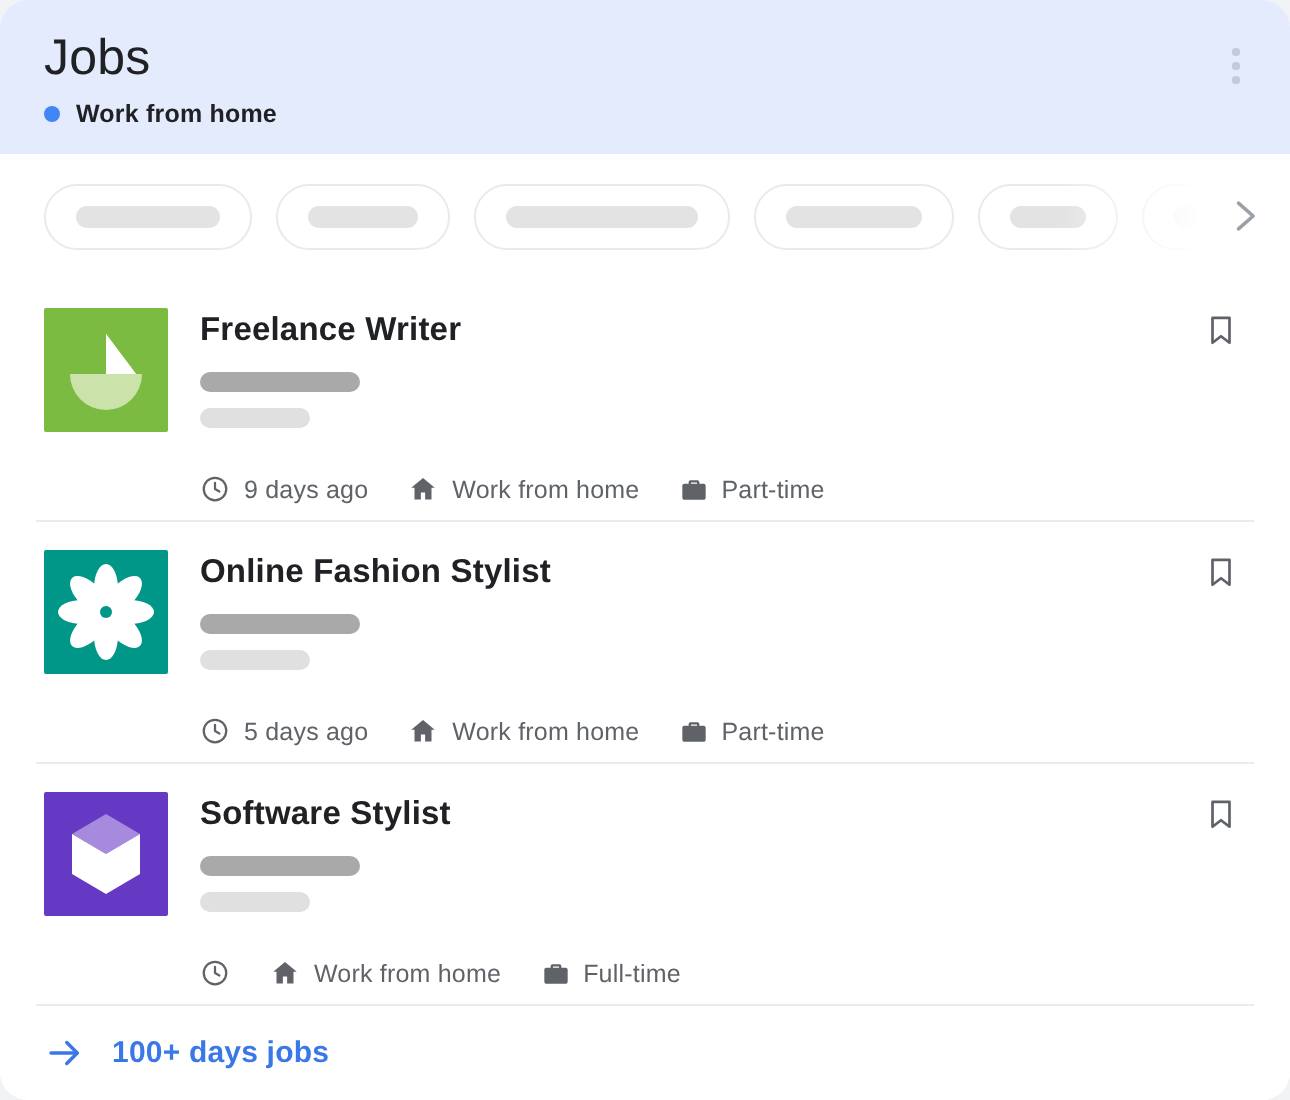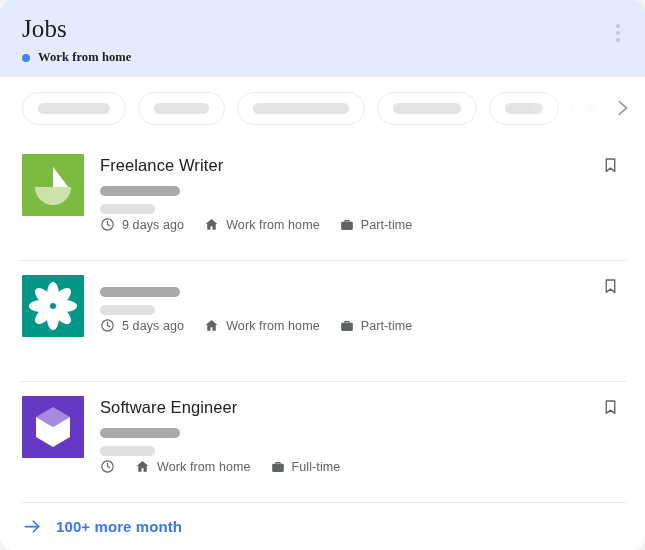--- a/index.html
+++ b/index.html
@@ -21,21 +21,20 @@
     border-radius: 14px;
     overflow: hidden;
   }
 
   
   .header {
     position: relative;
     height: 77px;
     background: #e3ebfd;
     padding: 14px 22px 0 22px;
-    font-family: Liberation Serif, serif;
   }
   .header-title {
     font-size: 25px;
     font-weight: 400;
     color: #202124;
     letter-spacing: .1px;
     line-height: 30px;
   }
   .header-sub {
     display: flex;
@@ -155,38 +154,38 @@
   }
   .logo svg { display: block; width: 62px; height: 62px; }
 
   .job-body {
     flex: 1 1 auto;
     min-width: 0;
     padding-top: 1px;
   }
   .job-title {
     font-size: 16.5px;
-    font-weight: normal;
+    font-weight: bold;
     color: #202124;
     letter-spacing: .1px;
     line-height: 20px;
   }
   .skel-lines { margin-top: 11px; }
   .skel {
     border-radius: 6px;
     height: 10px;
   }
   .skel.dark { width: 80px; background: #a9a9a9; }
   .skel.light { width: 55px; background: #e0e0e0; margin-top: 8px; }
 
   .job-meta {
     display: flex;
     align-items: center;
     gap: 20px;
-    margin-top: 3px;
+    margin-top: 23px;
   }
   .meta-item {
     display: flex;
     align-items: center;
     gap: 7px;
     font-size: 12.5px;
     color: #5f6368;
     letter-spacing: .1px;
     white-space: nowrap;
   }
@@ -337,20 +336,21 @@
             <ellipse cx="31" cy="19" rx="6" ry="12" fill="#ffffff" transform="rotate(90 31 31)"></ellipse>
             <ellipse cx="31" cy="19" rx="6" ry="12" fill="#ffffff" transform="rotate(135 31 31)"></ellipse>
             <ellipse cx="31" cy="19" rx="6" ry="12" fill="#ffffff" transform="rotate(180 31 31)"></ellipse>
             <ellipse cx="31" cy="19" rx="6" ry="12" fill="#ffffff" transform="rotate(225 31 31)"></ellipse>
             <ellipse cx="31" cy="19" rx="6" ry="12" fill="#ffffff" transform="rotate(270 31 31)"></ellipse>
             <ellipse cx="31" cy="19" rx="6" ry="12" fill="#ffffff" transform="rotate(315 31 31)"></ellipse>
             <circle cx="31" cy="31" r="3" fill="#009688"></circle>
           </svg>
         </div>
         <div class="job-body">
+          <div class="job-title">Online Fashion Stylist</div>
           <div class="skel-lines">
             <div class="skel dark"></div>
             <div class="skel light"></div>
           </div>
           <div class="job-meta">
             <div class="meta-item">
               <span style="display: flex;">
                 <svg width="15" height="15" viewBox="0 0 24 24" fill="none" stroke="currentColor" stroke-width="1.8" stroke-linecap="round" stroke-linejoin="round">
                   <circle cx="12" cy="12" r="9"></circle>
                   <polyline points="12 7 12 12 15.5 14"></polyline>
@@ -385,21 +385,21 @@
       <div class="job-row">
         <div class="logo">
           <svg viewBox="0 0 62 62">
             <rect width="62" height="62" fill="#6639c4"></rect>
             <path d="M31 11 L48 21 L31 31 L14 21 Z" fill="#a68ade"></path>
             <path d="M14 21 L31 31 L31 51 L14 41 Z" fill="#ffffff"></path>
             <path d="M48 21 L48 41 L31 51 L31 31 Z" fill="#ffffff"></path>
           </svg>
         </div>
         <div class="job-body">
-          <div class="job-title">Software Engineer</div>
+          <div class="job-title">Software Stylist</div>
           <div class="skel-lines">
             <div class="skel dark"></div>
             <div class="skel light"></div>
           </div>
           <div class="job-meta">
             <div class="meta-item">
               <span style="display: flex;">
                 <svg width="15" height="15" viewBox="0 0 24 24" fill="none" stroke="currentColor" stroke-width="1.8" stroke-linecap="round" stroke-linejoin="round">
                   <circle cx="12" cy="12" r="9"></circle>
                   <polyline points="12 7 12 12 15.5 14"></polyline>
@@ -432,16 +432,16 @@
       </div>
     </div>
 
   <div class="footer">
     <span class="footer-arrow">
       <svg width="21" height="21" viewBox="0 0 24 24" fill="none" stroke="currentColor" stroke-width="2" stroke-linecap="round" stroke-linejoin="round">
         <line x1="4" y1="12" x2="19" y2="12"></line>
         <polyline points="13 6 19 12 13 18"></polyline>
       </svg>
     </span>
-    <span class="footer-label">100+ more month</span>
+    <span class="footer-label">100+ days jobs</span>
   </div>
 
 </div>
 
 </body></html>

